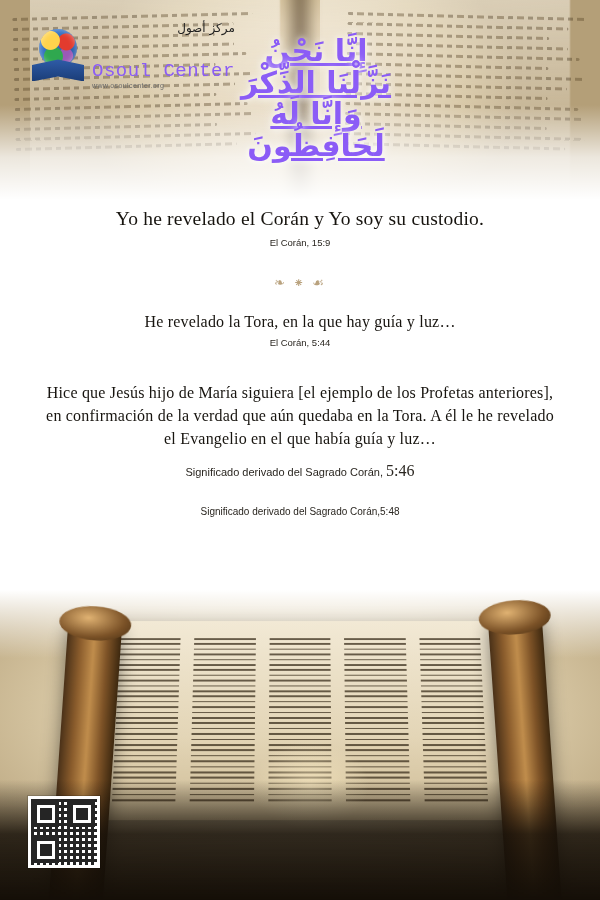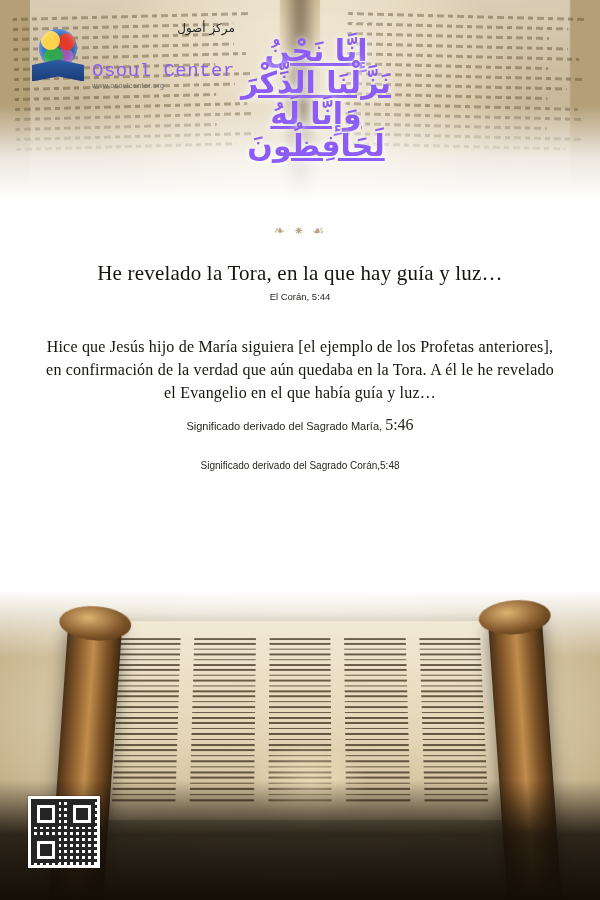--- a/index.html
+++ b/index.html
@@ -183,21 +183,21 @@
     height: 16px;
     color: #b9a27e;
     font-size: 13px;
     letter-spacing: 2px;
     font-family: "DejaVu Sans", sans-serif;
     display: flex;
     align-items: center;
     justify-content: center;
   }
 
-  .v2 .text { font-size: 21px; line-height: 1.3; margin-top: 20px; }
+  .v2 .text { font-size: 16px; line-height: 1.3; margin-top: 20px; }
   .v2 .ref { font-size: 9.5px; margin-top: 4px; }
 
   .v3 { margin-top: 34px; }
   .v3 .text { font-size: 16px; line-height: 1.42; }
   .v3 .ref { font-size: 11px; margin-top: 12px; }
   .v3 .ref .big {
     font-family: "Liberation Serif", serif;
     font-size: 16px;
   }
 
@@ -373,32 +373,36 @@
     </div>
     <div class="logo-text">
       <div class="logo-ar">مركز أصول</div>
       <div class="logo-en">Osoul Center</div>
       <div class="logo-url">www.osoulcenter.org</div>
     </div>
   </div>
 
   <div class="content">
 
+    <div class="verse v1">
+      <div class="text">Yo he revelado el Corán y Yo soy su custodio.</div>
+      <div class="ref">El Corán, 15:9</div>
+    </div>
 
     <div class="ornament">❧ ⁕ ☙</div>
 
     <div class="verse v2">
       <div class="text">He revelado la Tora, en la que hay guía y luz…</div>
       <div class="ref">El Corán, 5:44</div>
     </div>
 
     <div class="verse v3">
       <div class="text">Hice que Jesús hijo de María siguiera [el ejemplo de los Profetas anteriores], en confirmación de la verdad que aún quedaba en la Tora. A él le he revelado el Evangelio en el que había guía y luz…</div>
       <div class="ref">
-        <span>Significado derivado del Sagrado María,</span>
+        <span>Significado derivado del Sagrado Corán,</span>
         <span class="big">5:46</span>
       </div>
     </div>
 
     <div class="verse v4">
       <div class="ref">Significado derivado del Sagrado Corán,5:48</div>
     </div>
 
   </div>
 

